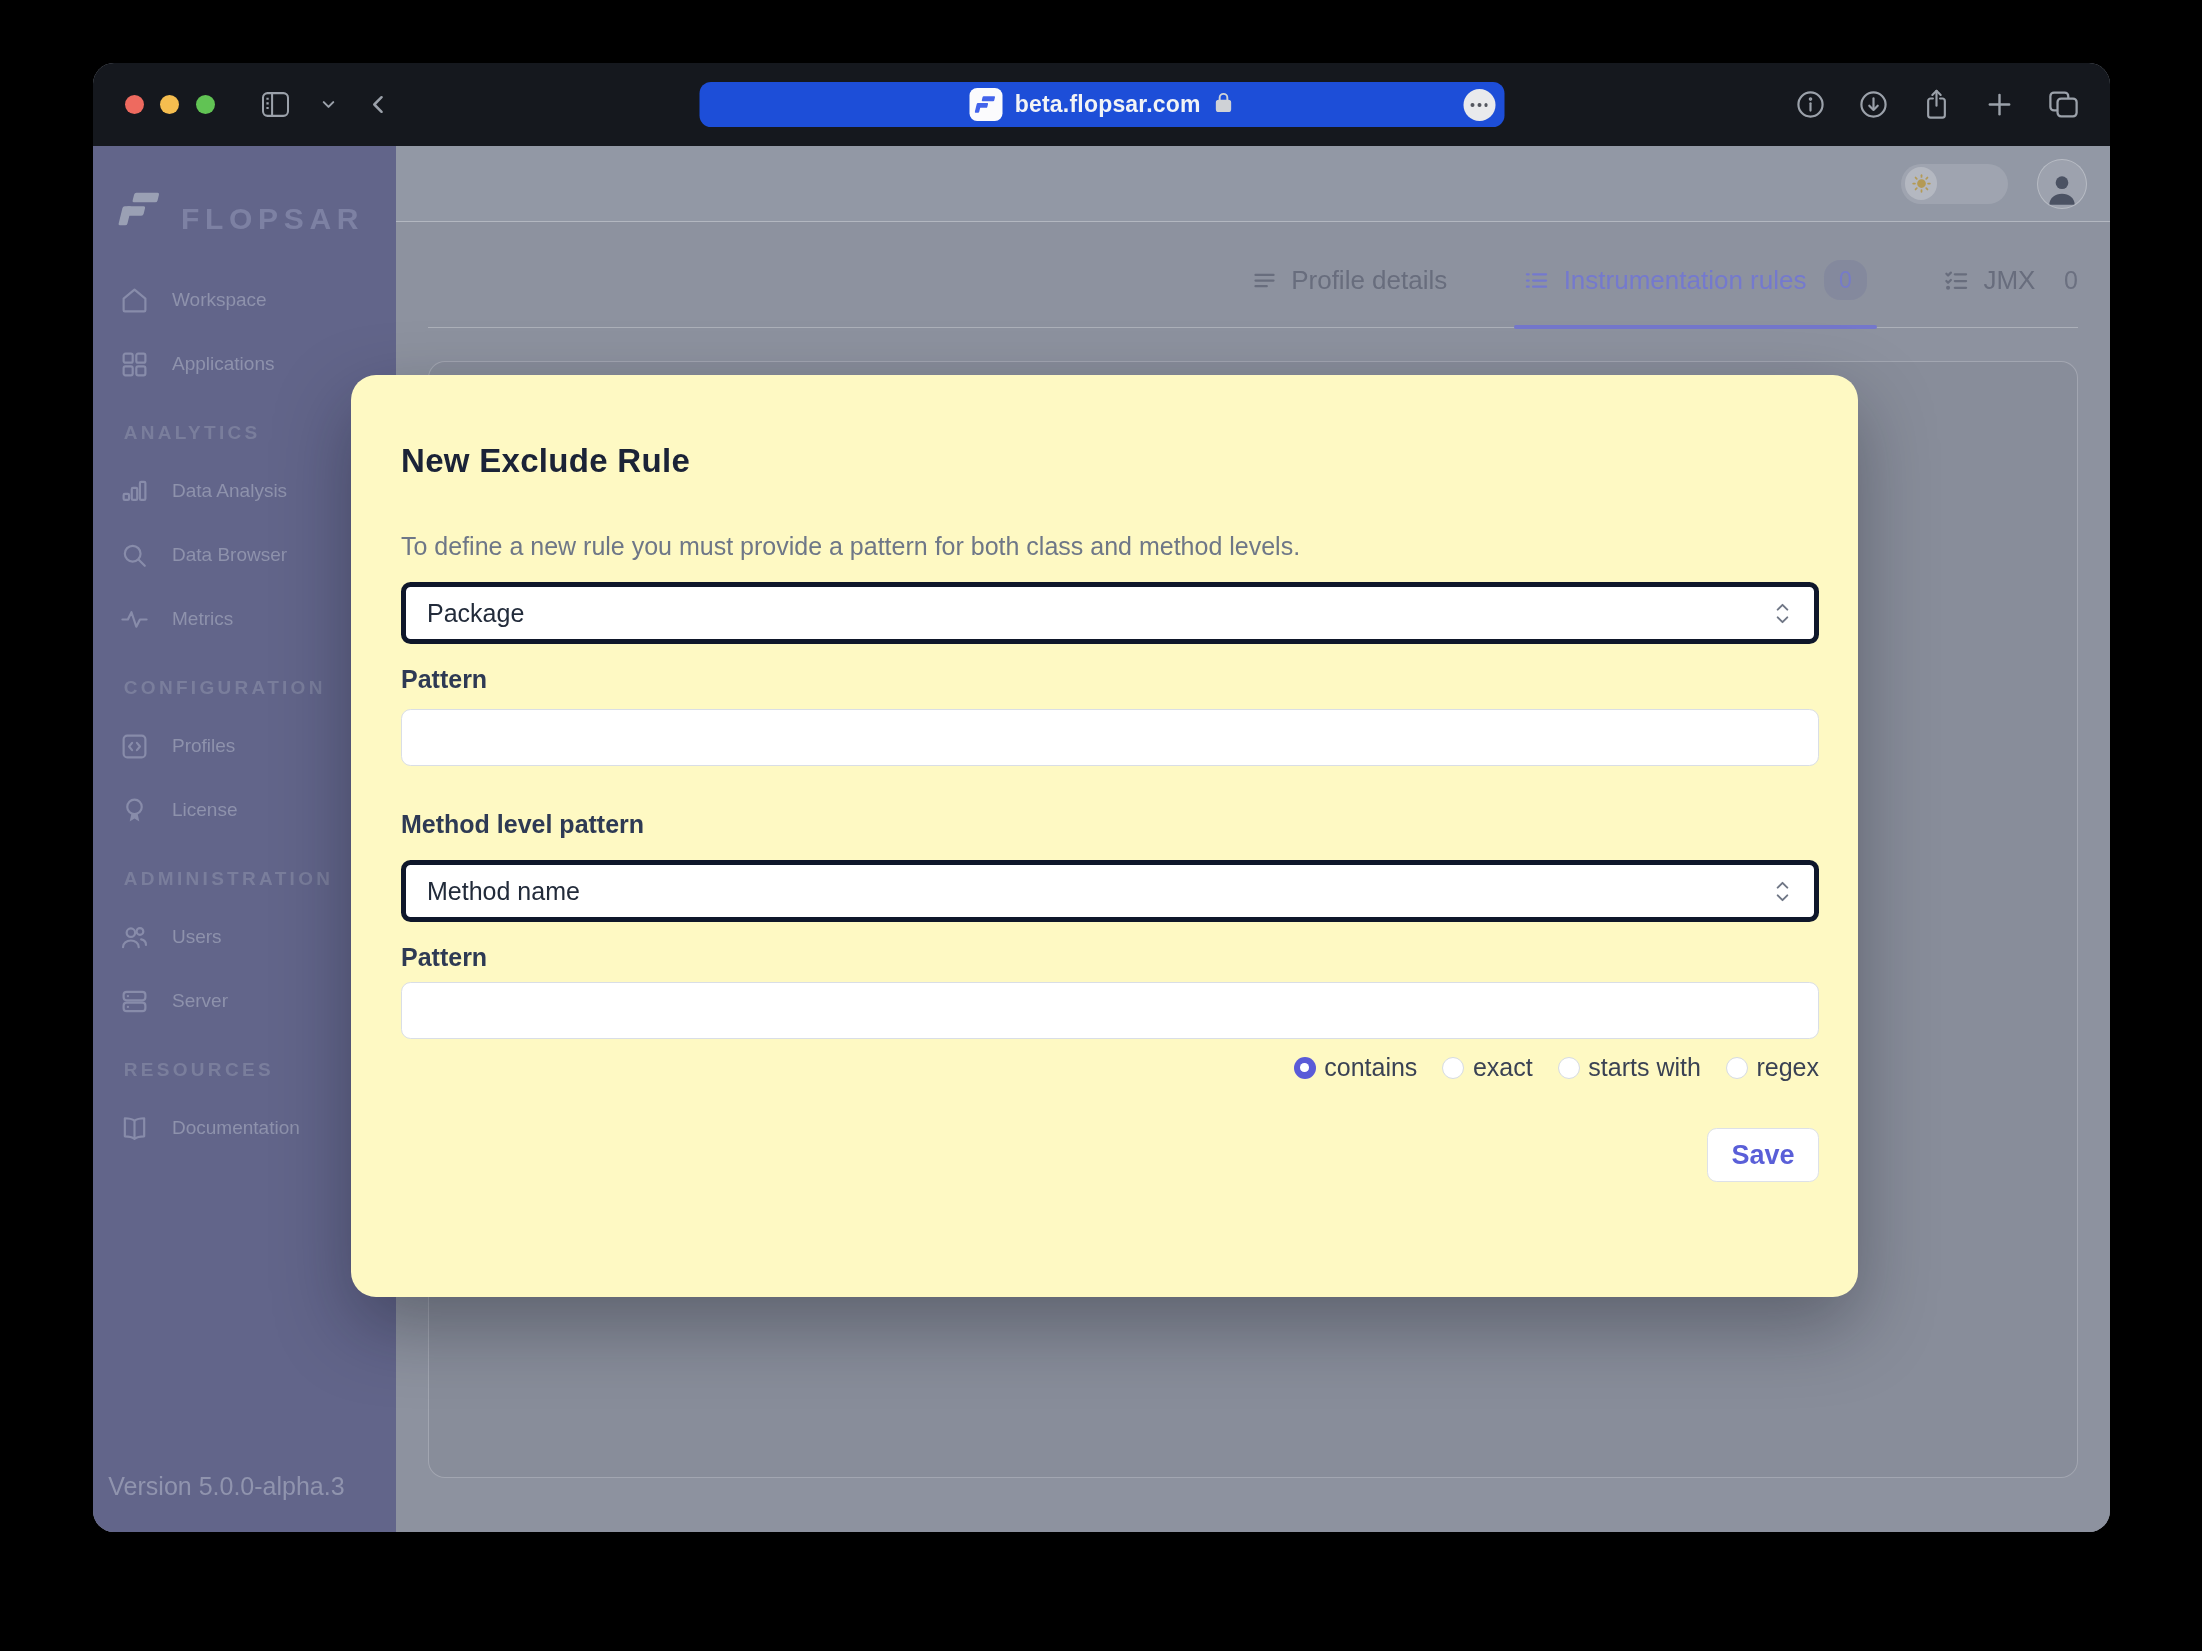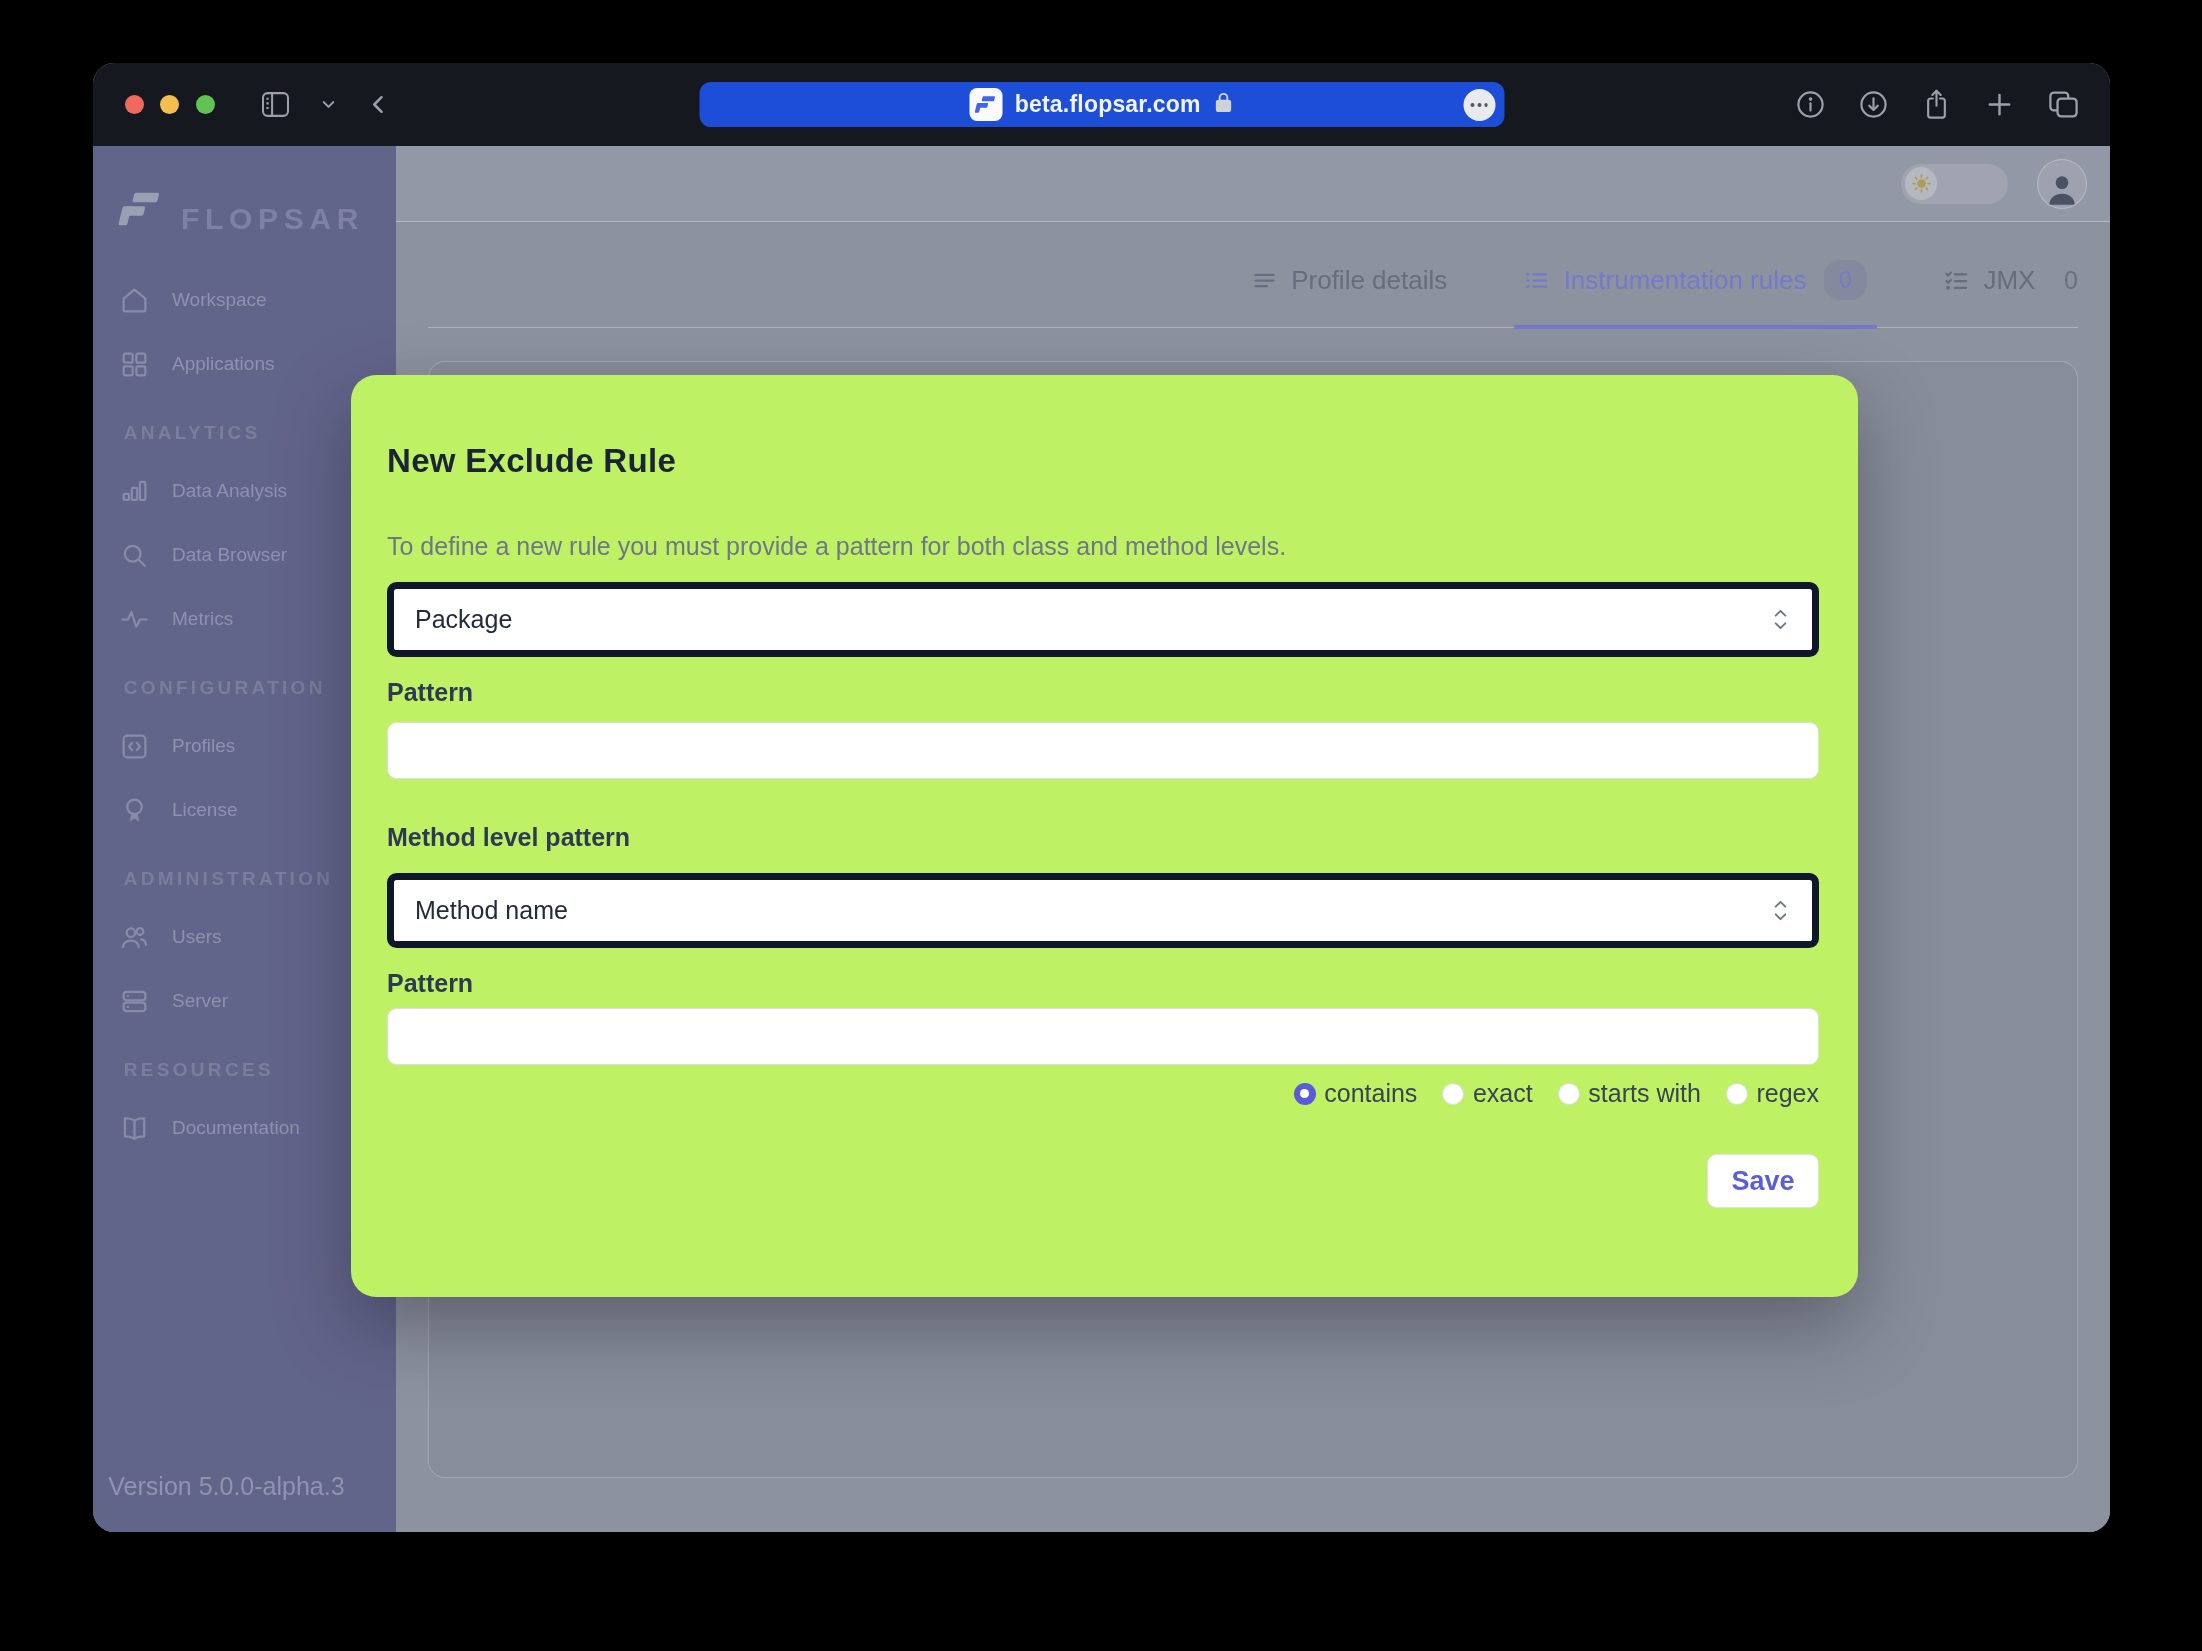--- a/index.html
+++ b/index.html
@@ -64,29 +64,29 @@
   .tab { position:relative; height:100%; display:flex; align-items:center; gap:13.4px; font-size:26px; color:#686d7d; cursor:default; }
   .tab .ticon { display:flex; }
   .tab.active { color:#7479ce; }
   .tab.active::after { content:""; position:absolute; left:-9.6px; right:-9.6px; bottom:-1.9px; height:3.8px; background:#7477cb; border-radius:1.9px; }
   .tab-badge { background:rgba(110,115,155,.28); color:#767bc9; font-size:23px; line-height:1; padding:8.6px 15.3px; border-radius:16.3px; margin-left:3.8px; }
   .tab-count { color:#6b7080; font-size:25px; margin-left:15.3px; }
   .panel { margin-top:32.5px; height:1117px; border:1px solid rgba(255,255,255,.22); border-radius:17px; background:rgba(55,60,78,.05); }
   
   .modal {
     position:absolute; left:351px; top:375px; width:1507px; height:922px;
-    background:#bef264; border-radius:25px; box-shadow:0 29px 76px rgba(15,18,30,.35);
-    padding:67px 39px 0 36px; display:flex; flex-direction:column;
+    background:#fef9c3; border-radius:25px; box-shadow:0 29px 76px rgba(15,18,30,.35);
+    padding:67px 39px 0 50px; display:flex; flex-direction:column;
   }
   .modal-title { font-size:33px; font-weight:700; color:#1b2337; letter-spacing:0.3px; }
   .modal-desc { margin-top:52px; font-size:25px; color:#6e7787; }
   .field-label { font-size:25px; font-weight:700; color:#2e3a54; }
   .mt-class { margin-top:90px; } .mt-method { margin-top:44px; } .mt-pattern { margin-top:21px; }
   .select {
-    margin-top:21px; height:75px; border:7px solid #0f172a; border-radius:9.6px; background:#fff;
+    margin-top:21px; height:62px; border:5px solid #0f172a; border-radius:9.6px; background:#fff;
     display:flex; align-items:center; justify-content:space-between; padding:0 21px;
     font-size:25px; color:#222b3a; cursor:default;
   }
   .select .chev { color:#6f7685; display:flex; }
   .text-input {
     margin-top:15.3px; height:57px; border:1px solid #d9dee6; border-radius:9.6px;
     font-size:25px; padding:0 21px; color:#222b3a; outline:none; width:100%;
     font-family:"Liberation Sans", sans-serif;
   }
   .text-input.second { margin-top:9.6px; }

